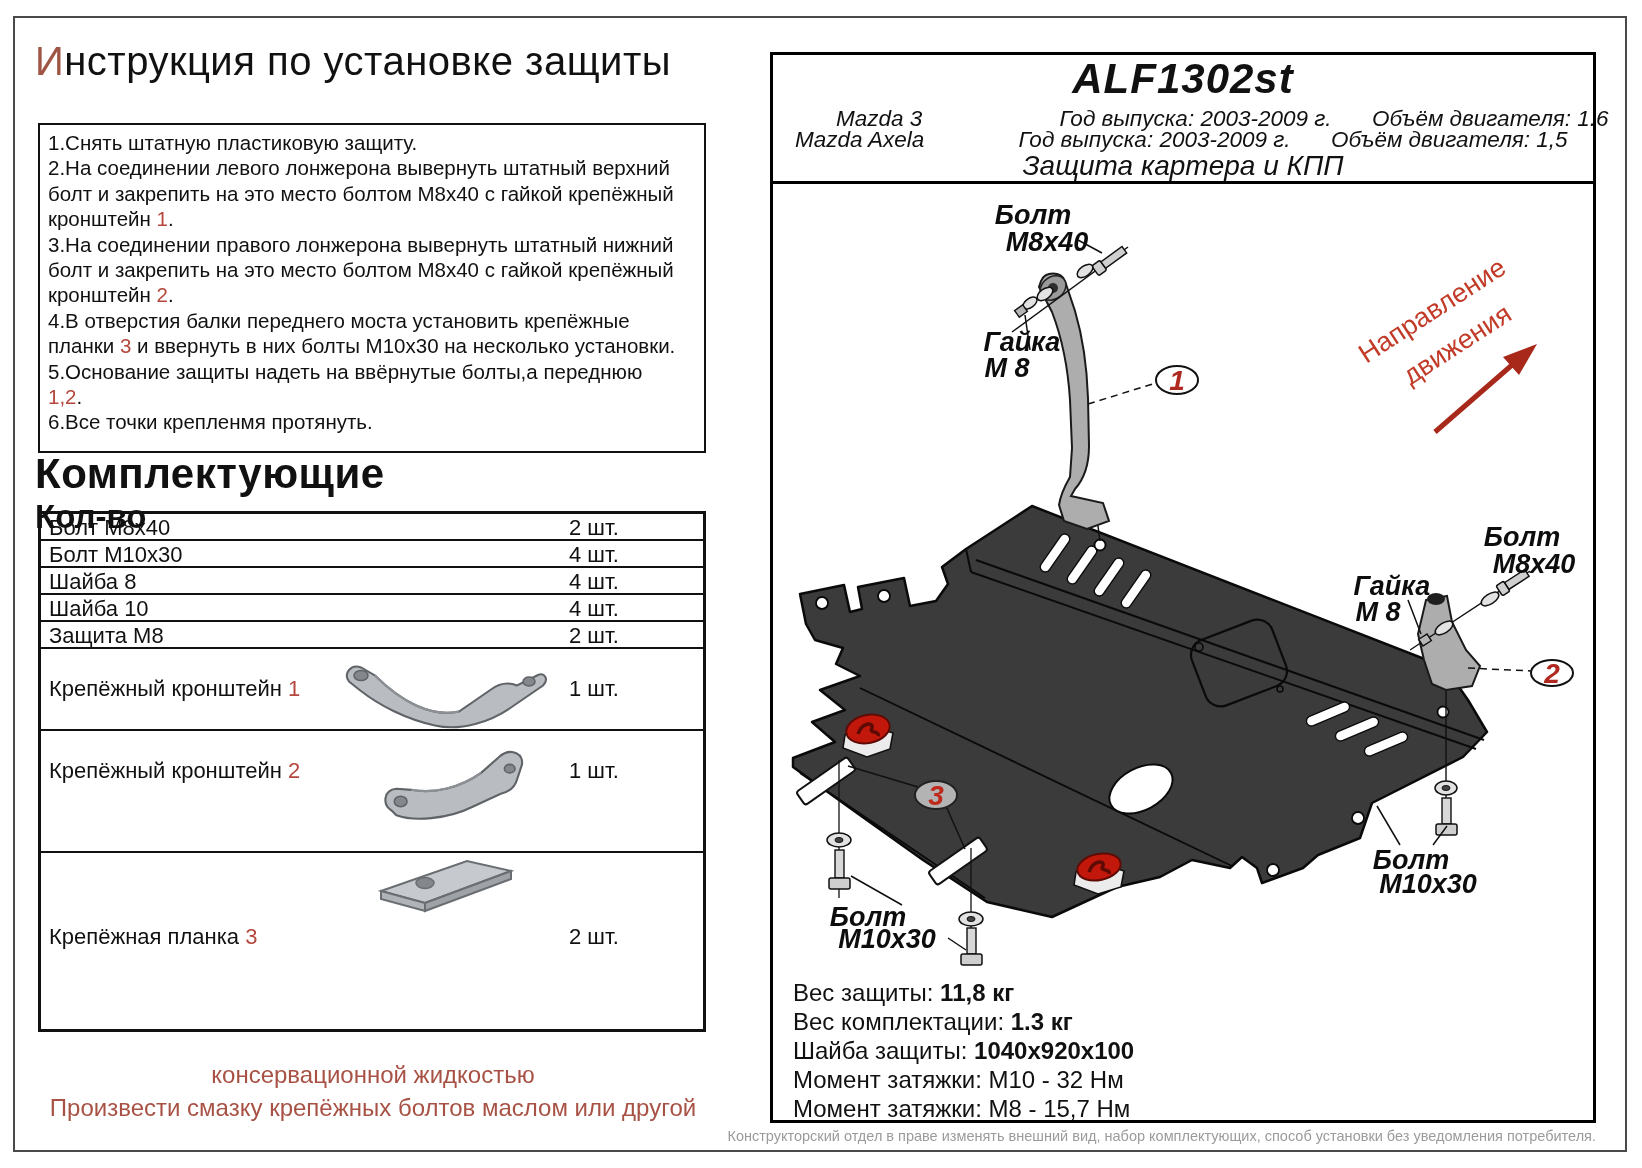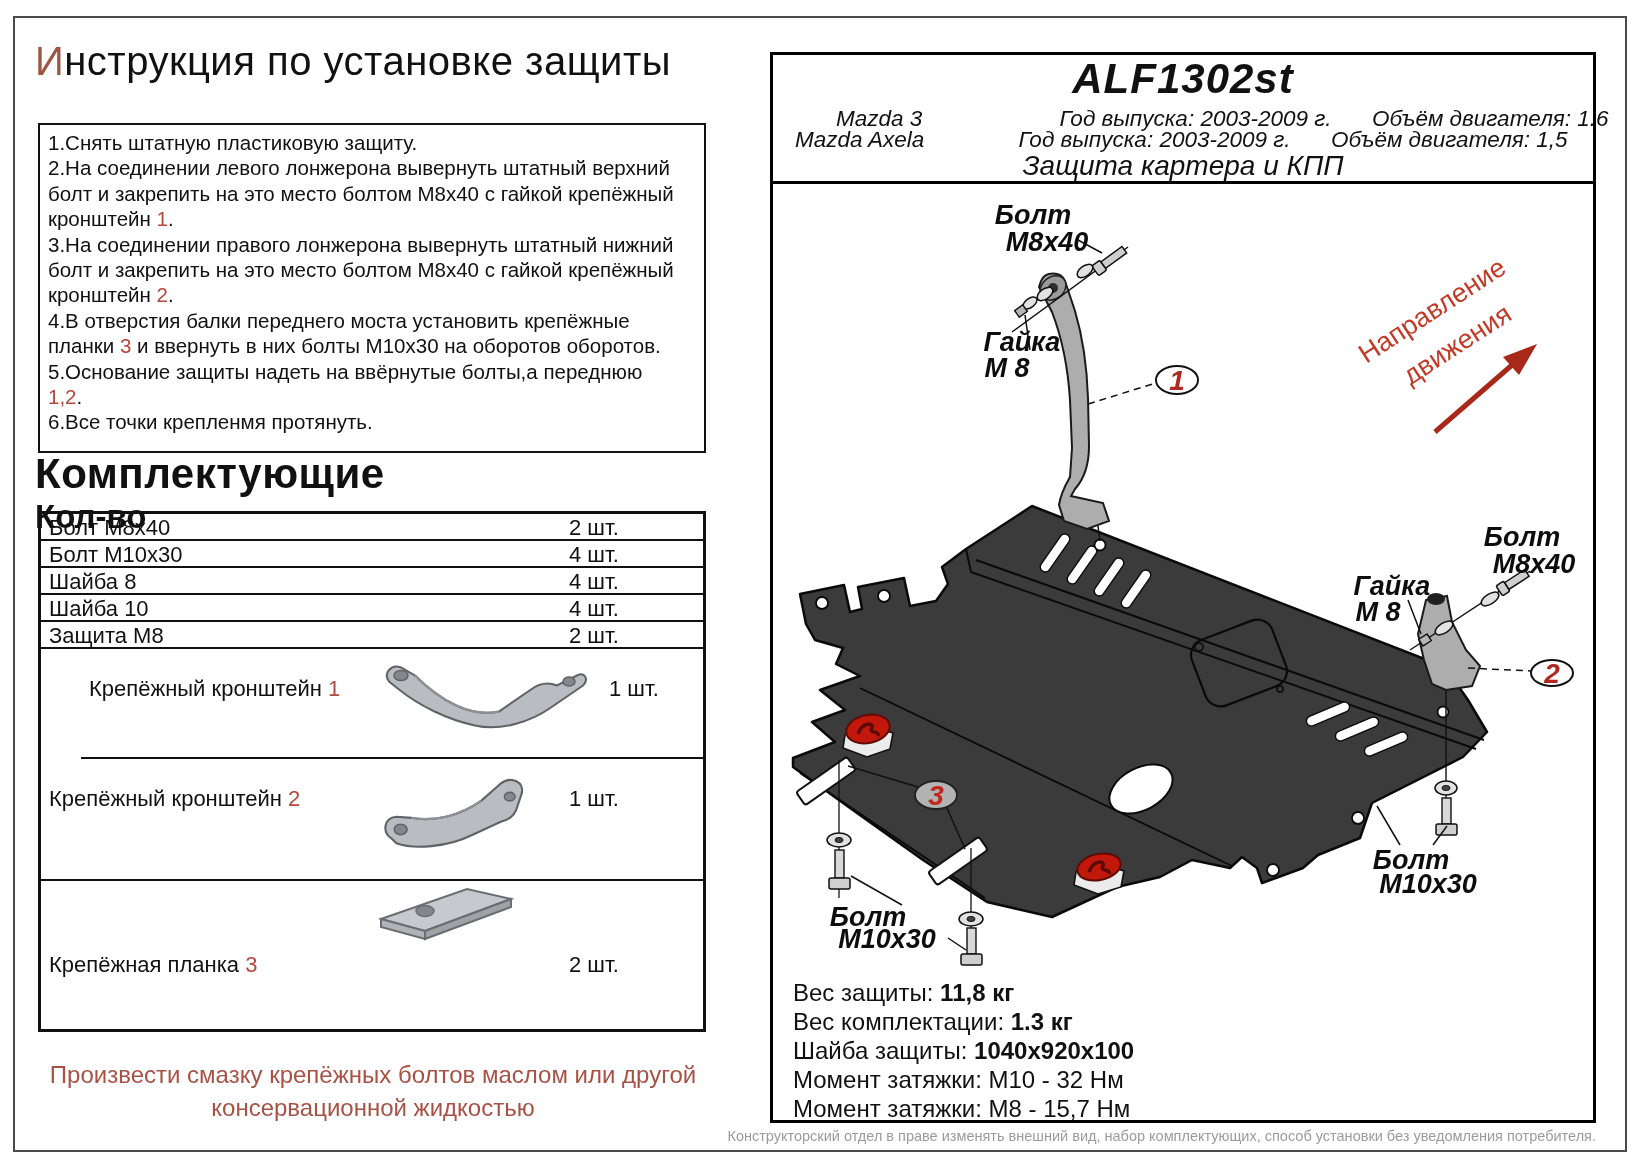--- a/index.html
+++ b/index.html
@@ -49,21 +49,21 @@
 
   <div class="instructions">
       <div><span>1.Снять штатную пластиковую защиту.</span></div>
       <div><span>2.На соединении левого лонжерона вывернуть штатный верхний</span></div>
       <div><span>болт и закрепить на это место болтом М8х40 с гайкой крепёжный</span></div>
       <div><span>кронштейн </span><span class="accent">1</span><span>.</span></div>
       <div><span>3.На соединении правого лонжерона вывернуть штатный нижний</span></div>
       <div><span>болт и закрепить на это место болтом М8х40 с гайкой крепёжный</span></div>
       <div><span>кронштейн </span><span class="accent">2</span><span>.</span></div>
       <div><span>4.В отверстия балки переднего моста установить крепёжные</span></div>
-      <div><span>планки </span><span class="accent">3</span><span> и ввернуть в них болты М10х30 на оборотов оборотов.</span></div>
+      <div><span>планки </span><span class="accent">3</span><span> и ввернуть в них болты М10х30 на несколько установки.</span></div>
       <div><span>5.Основание защиты надеть на ввёрнутые болты,а переднюю</span></div>
       <div><span></span><span class="accent">1,2</span><span>.</span></div>
       <div><span>6.Все точки крепленмя протянуть.</span></div>
     </div>
 
   <div class="comp-head">
     <span class="h1">Комплектующие</span>
     <span class="h2">Кол-во</span>
   </div>
 
@@ -81,21 +81,21 @@
         <div class="qty">4 шт.</div>
       </div>
       <div class="c-row small">
         <div class="lbl"><span>Шайба 10</span></div>
         <div class="qty">4 шт.</div>
       </div>
       <div class="c-row small">
         <div class="lbl"><span>Защита М8</span></div>
         <div class="qty">2 шт.</div>
       </div>
-      <div class="c-row" style="height: 110px; margin-left: 40px;">
+      <div class="c-row" style="height: 82px;">
         <div class="lbl" style="padding-top: 26px;"><span>Крепёжный кронштейн </span><span class="accent">1</span><span></span></div>
         <div class="img" style="left: 300px; top: 8px;"><svg width="210" height="95" viewBox="0 0 210 90" xmlns="http://www.w3.org/2000/svg">
     <path d="M8,22 C2,14 10,4 20,8 L34,16 C60,42 90,58 118,52 L150,30 C158,24 166,22 176,26 L196,16 C204,12 208,20 202,26 L170,48 C150,62 120,72 94,66 C66,60 38,46 18,30 Z" fill="#b9bdc1" stroke="#5f6367" stroke-width="2"></path>
     <path d="M34,16 C60,42 90,58 118,52" fill="none" stroke="#8d9196" stroke-width="2"></path>
     <ellipse cx="20" cy="16" rx="7" ry="5" fill="#84888c" stroke="#5f6367" stroke-width="1.5"></ellipse>
     <ellipse cx="188" cy="22" rx="6" ry="4.5" fill="#84888c" stroke="#5f6367" stroke-width="1.5"></ellipse>
   </svg></div>
         <div class="qty" style="top: 26px;">1 шт.</div>
       </div>
       <div class="c-row" style="height: 122px;">
@@ -114,22 +114,22 @@
     <polygon points="10,38 96,8 140,18 54,50" fill="#c6cace" stroke="#6a6e72" stroke-width="2"></polygon>
     <polygon points="54,50 140,18 140,26 54,58" fill="#9fa3a7" stroke="#6a6e72" stroke-width="2"></polygon>
     <polygon points="10,38 54,50 54,58 10,46" fill="#b0b4b8" stroke="#6a6e72" stroke-width="2"></polygon>
     <ellipse cx="54" cy="30" rx="9" ry="5.5" fill="#83878b" stroke="#6a6e72" stroke-width="1.5"></ellipse>
   </svg></div>
         <div class="qty" style="top: 70px;">2 шт.</div>
       </div>
     </div>
 
   <div class="note">
+    <div>консервационной жидкостью</div>
     <div>Произвести смазку крепёжных болтов маслом или другой</div>
-    <div>консервационной жидкостью</div>
   </div>
 
   <div class="panel">
     <div class="p-head">
       <div class="p-code">ALF1302st</div>
       <div class="p-row r1">
         <span class="m">Mazda 3</span>
         <span class="y">Год выпуска: 2003-2009 г.</span>
         <span class="e">Объём двигателя: 1.6</span>
       </div>

